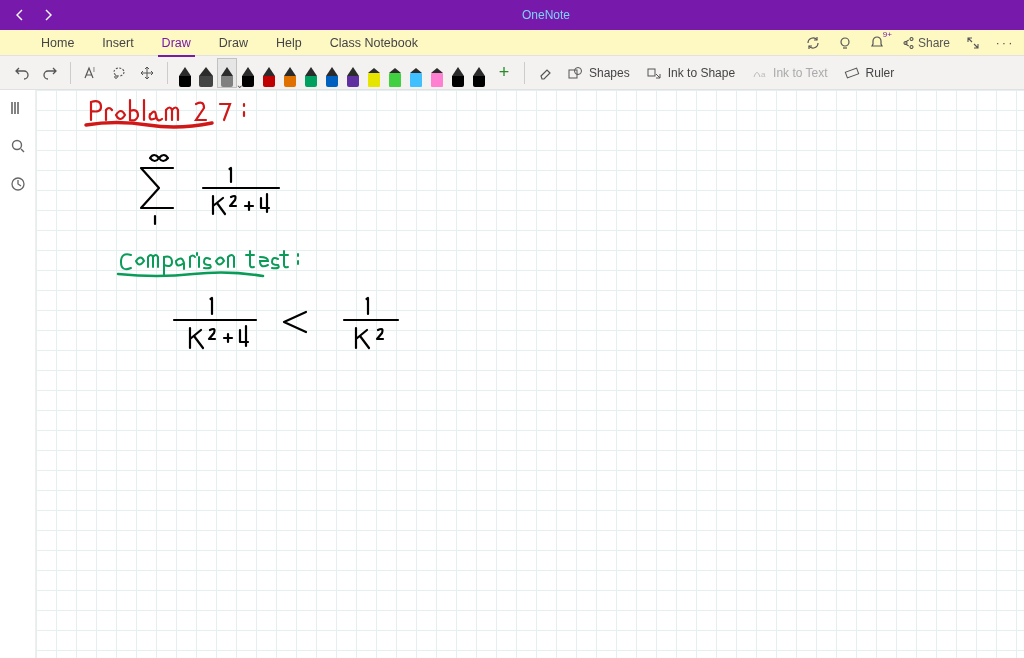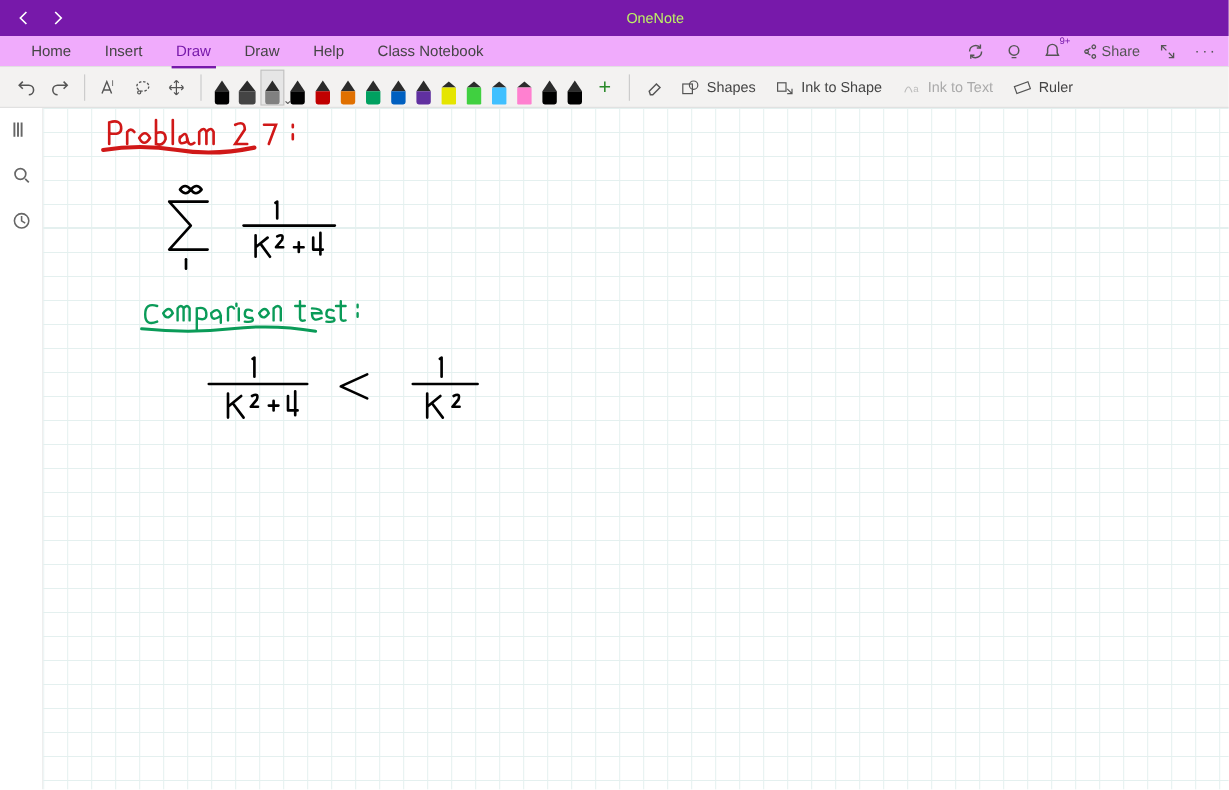--- a/index.html
+++ b/index.html
@@ -1,29 +1,29 @@
 <!DOCTYPE html>
 <html><head>
 <meta charset="utf-8">
 <style>
 * { margin:0; padding:0; box-sizing:border-box; font-family:"Segoe UI",Arial,sans-serif; }
 body { width:1024px; height:658px; overflow:hidden; background:#fff; }
 
 
-.titlebar { height:30px; background:#7719AA; display:flex; align-items:center; color:#bef264; font-size:12px; }
+.titlebar { height:30px; background:#7719AA; display:flex; align-items:center; color:#7dd3fc; font-size:12px; }
 .titlebar .nav { display:flex; gap:0; padding:0 6px; }
 .titlebar .nav .arr { width:28px; height:30px; display:flex; align-items:center; justify-content:center; cursor:pointer; }
 .titlebar .center { flex:1; text-align:center; }
 .titlebar .right { display:flex; align-items:center; gap:14px; padding-right:0; }
 .titlebar .user { padding-right:8px; }
 .titlebar .sep { width:1px; height:16px; background:rgba(255,255,255,.4); }
 .titlebar .winbtn { width:44px; height:30px; display:flex; align-items:center; justify-content:center; cursor:pointer; }
 
 
-.menubar { height:26px; background:#f0abfc; display:flex; align-items:center; border-bottom:1px solid #e1e1e1; padding-left:12px; }
+.menubar { height:26px; background:#fef9c3; display:flex; align-items:center; border-bottom:1px solid #e1e1e1; padding-left:27px; }
 .menubar .tab { font-size:12.5px; color:#444; padding:0 14px; height:26px; display:flex; align-items:center; cursor:pointer; }
 .menubar .tab.active { color:#7719AA; position:relative; }
 .menubar .tab.active::after { content:""; position:absolute; bottom:-1px; left:10px; right:10px; height:2px; background:#7719AA; }
 .menubar .rtools { margin-left:auto; display:flex; align-items:center; gap:14px; padding-right:10px; color:#555; font-size:12px; }
 .menubar .rtools .ico { width:18px; height:18px; display:flex; align-items:center; justify-content:center; cursor:pointer; }
 .menubar .rtools .share { display:flex; align-items:center; gap:4px; cursor:pointer;justify-content:space-between; }
 .notif { position:relative; }
 .notif .badge { position:absolute; top:-4px; right:-6px; font-size:8px; color:#7719AA; }
 
 

